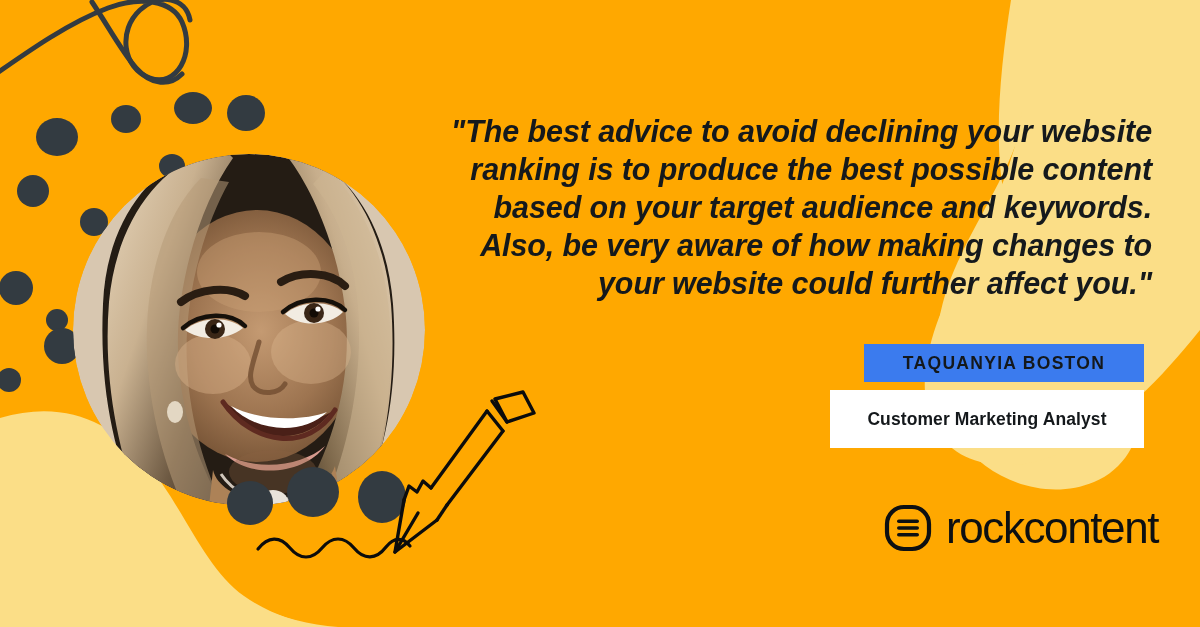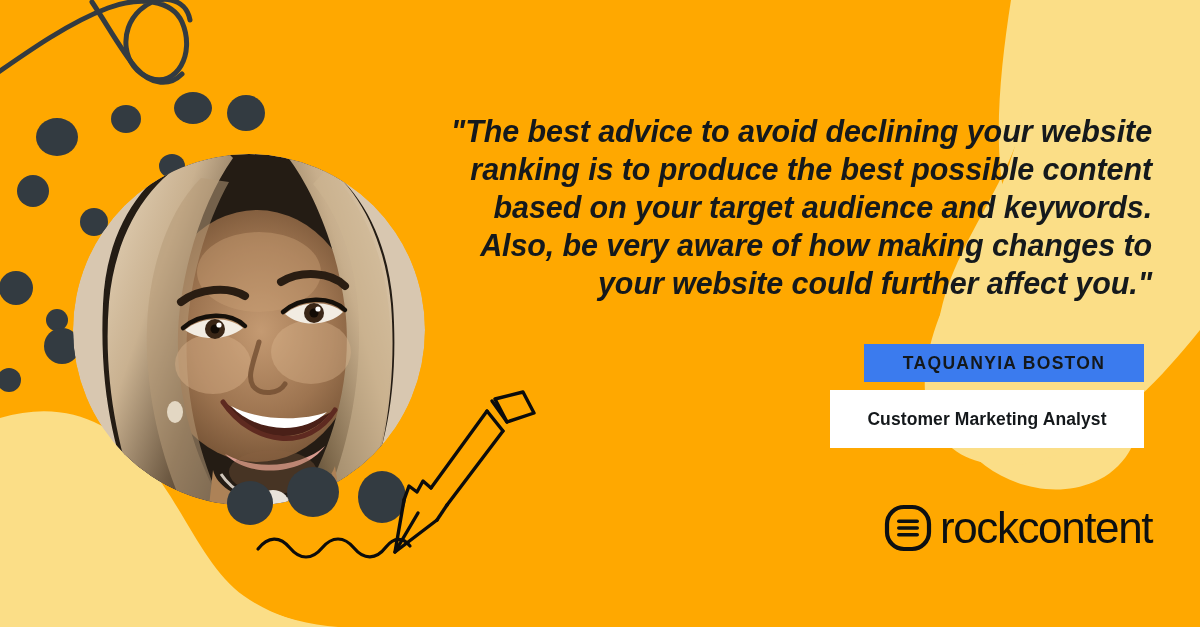--- a/index.html
+++ b/index.html
@@ -77,21 +77,21 @@
     letter-spacing:0.1px;
     color:#14181b;
     white-space:nowrap;
   }
 
   
   .logo {
     position:absolute;
     left:884px; top:500px;
     height:56px;
-    display:flex; align-items:center; gap:8px;
+    display:flex; align-items:center; gap:14px;
     z-index:7;
   }
   .logo-mark { width:48px; height:48px; display:block; flex:0 0 auto; }
   .logo-text {
     font-size:44px;
     font-weight:500;
     letter-spacing:-1.4px;
     color:#0d1012;
     line-height:1;
     font-family:"Liberation Sans", sans-serif;

